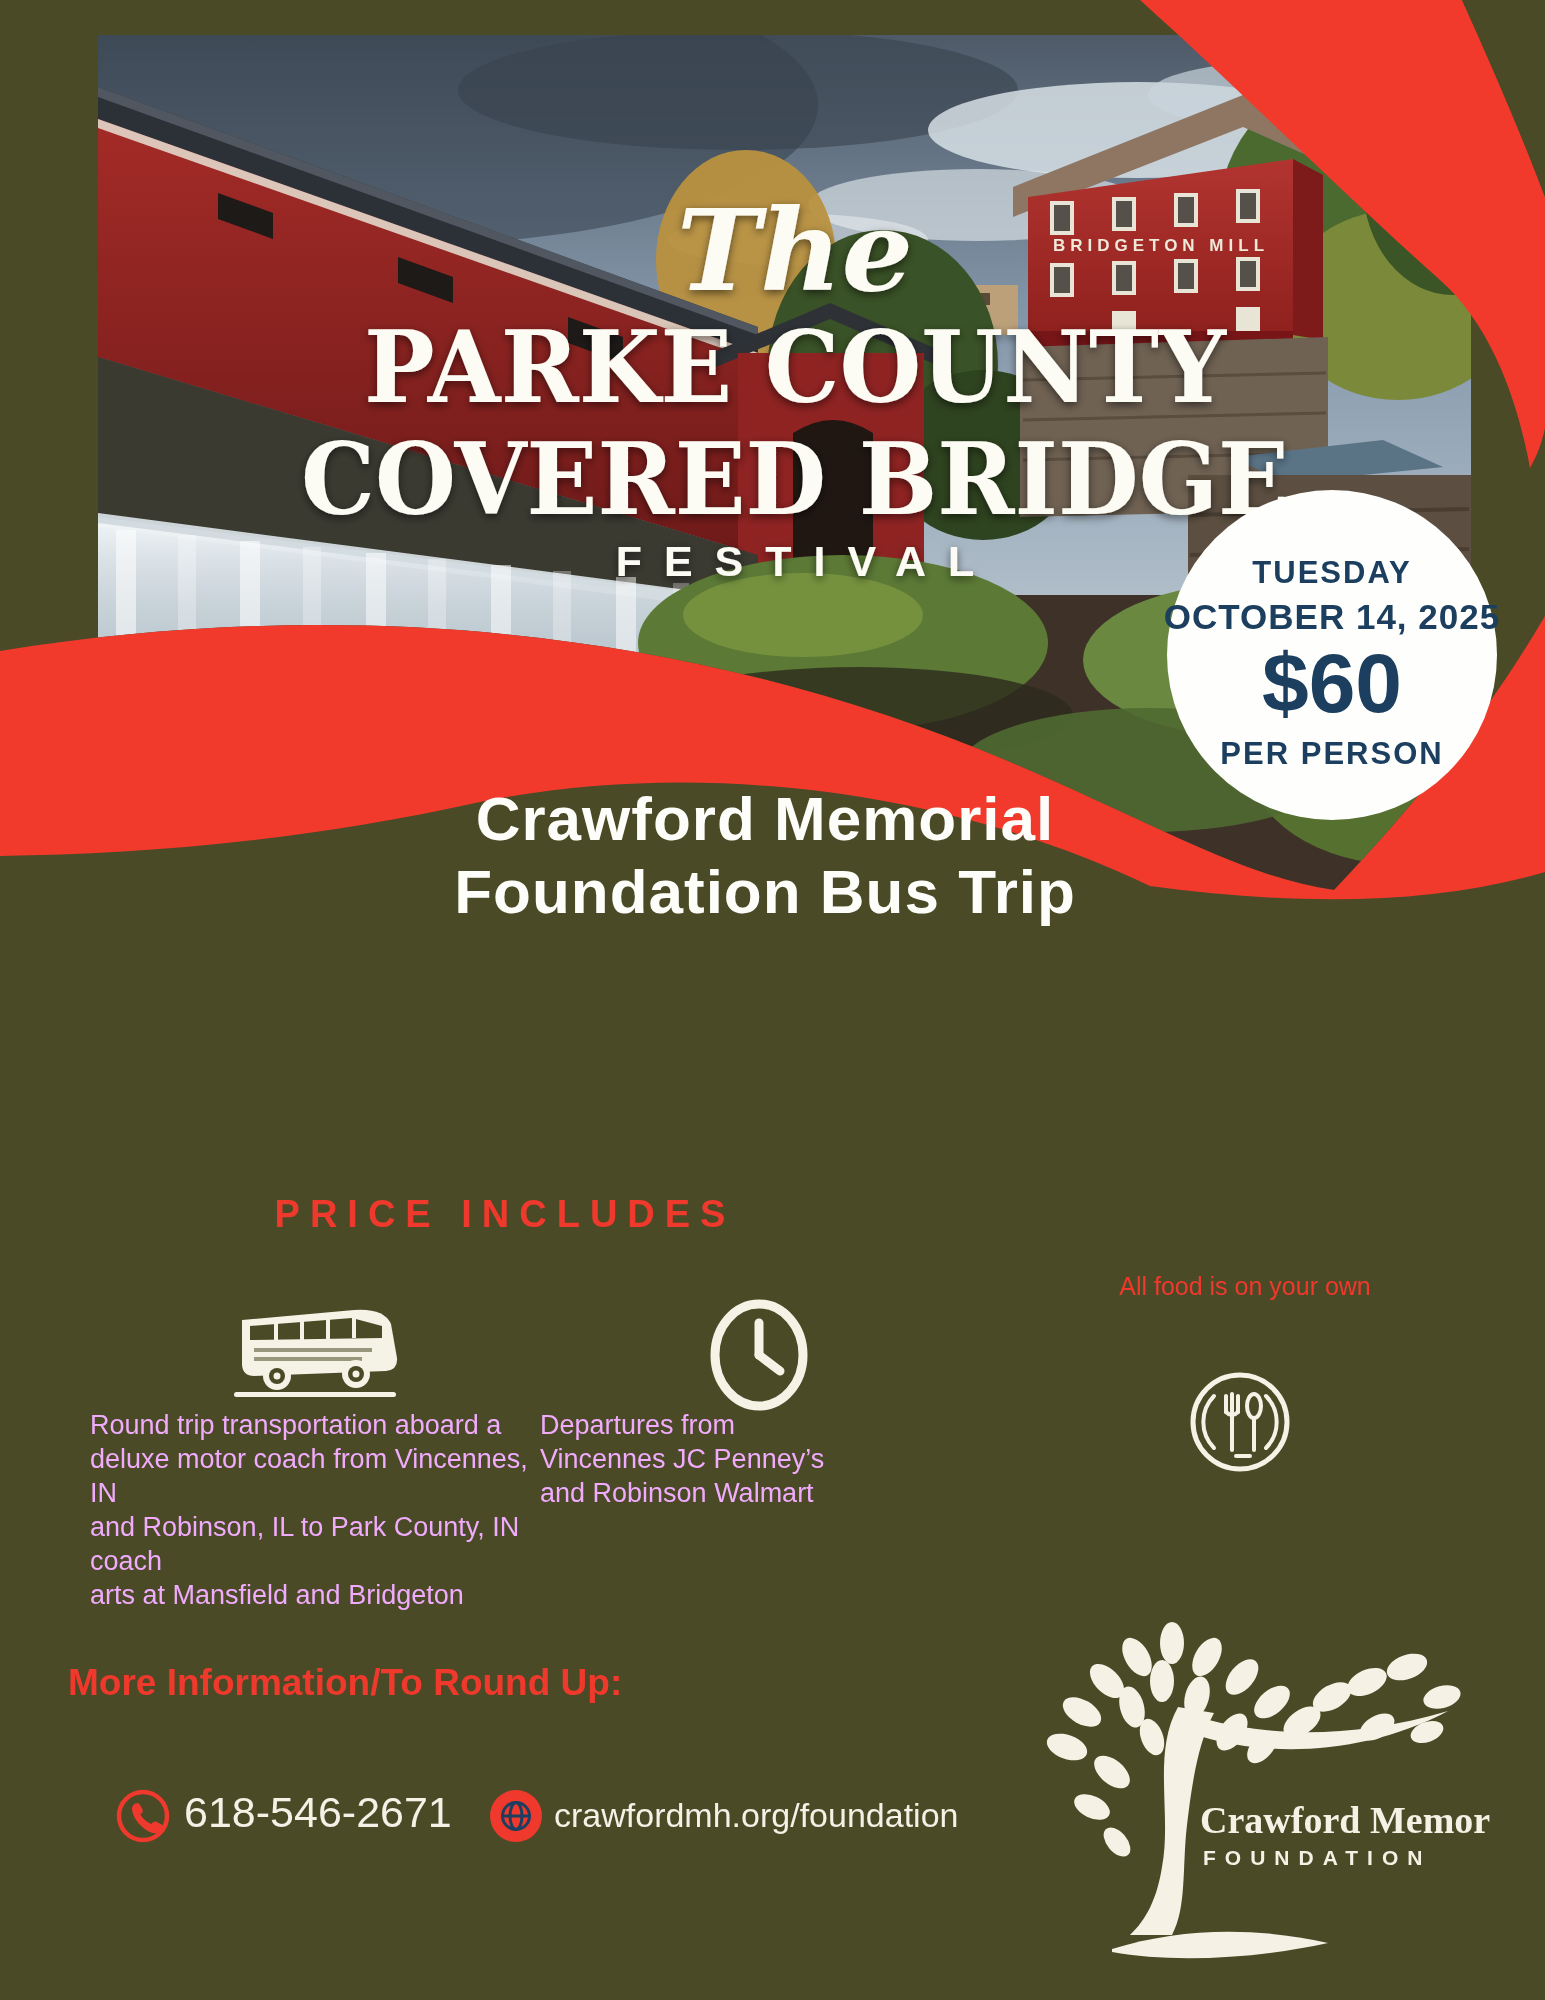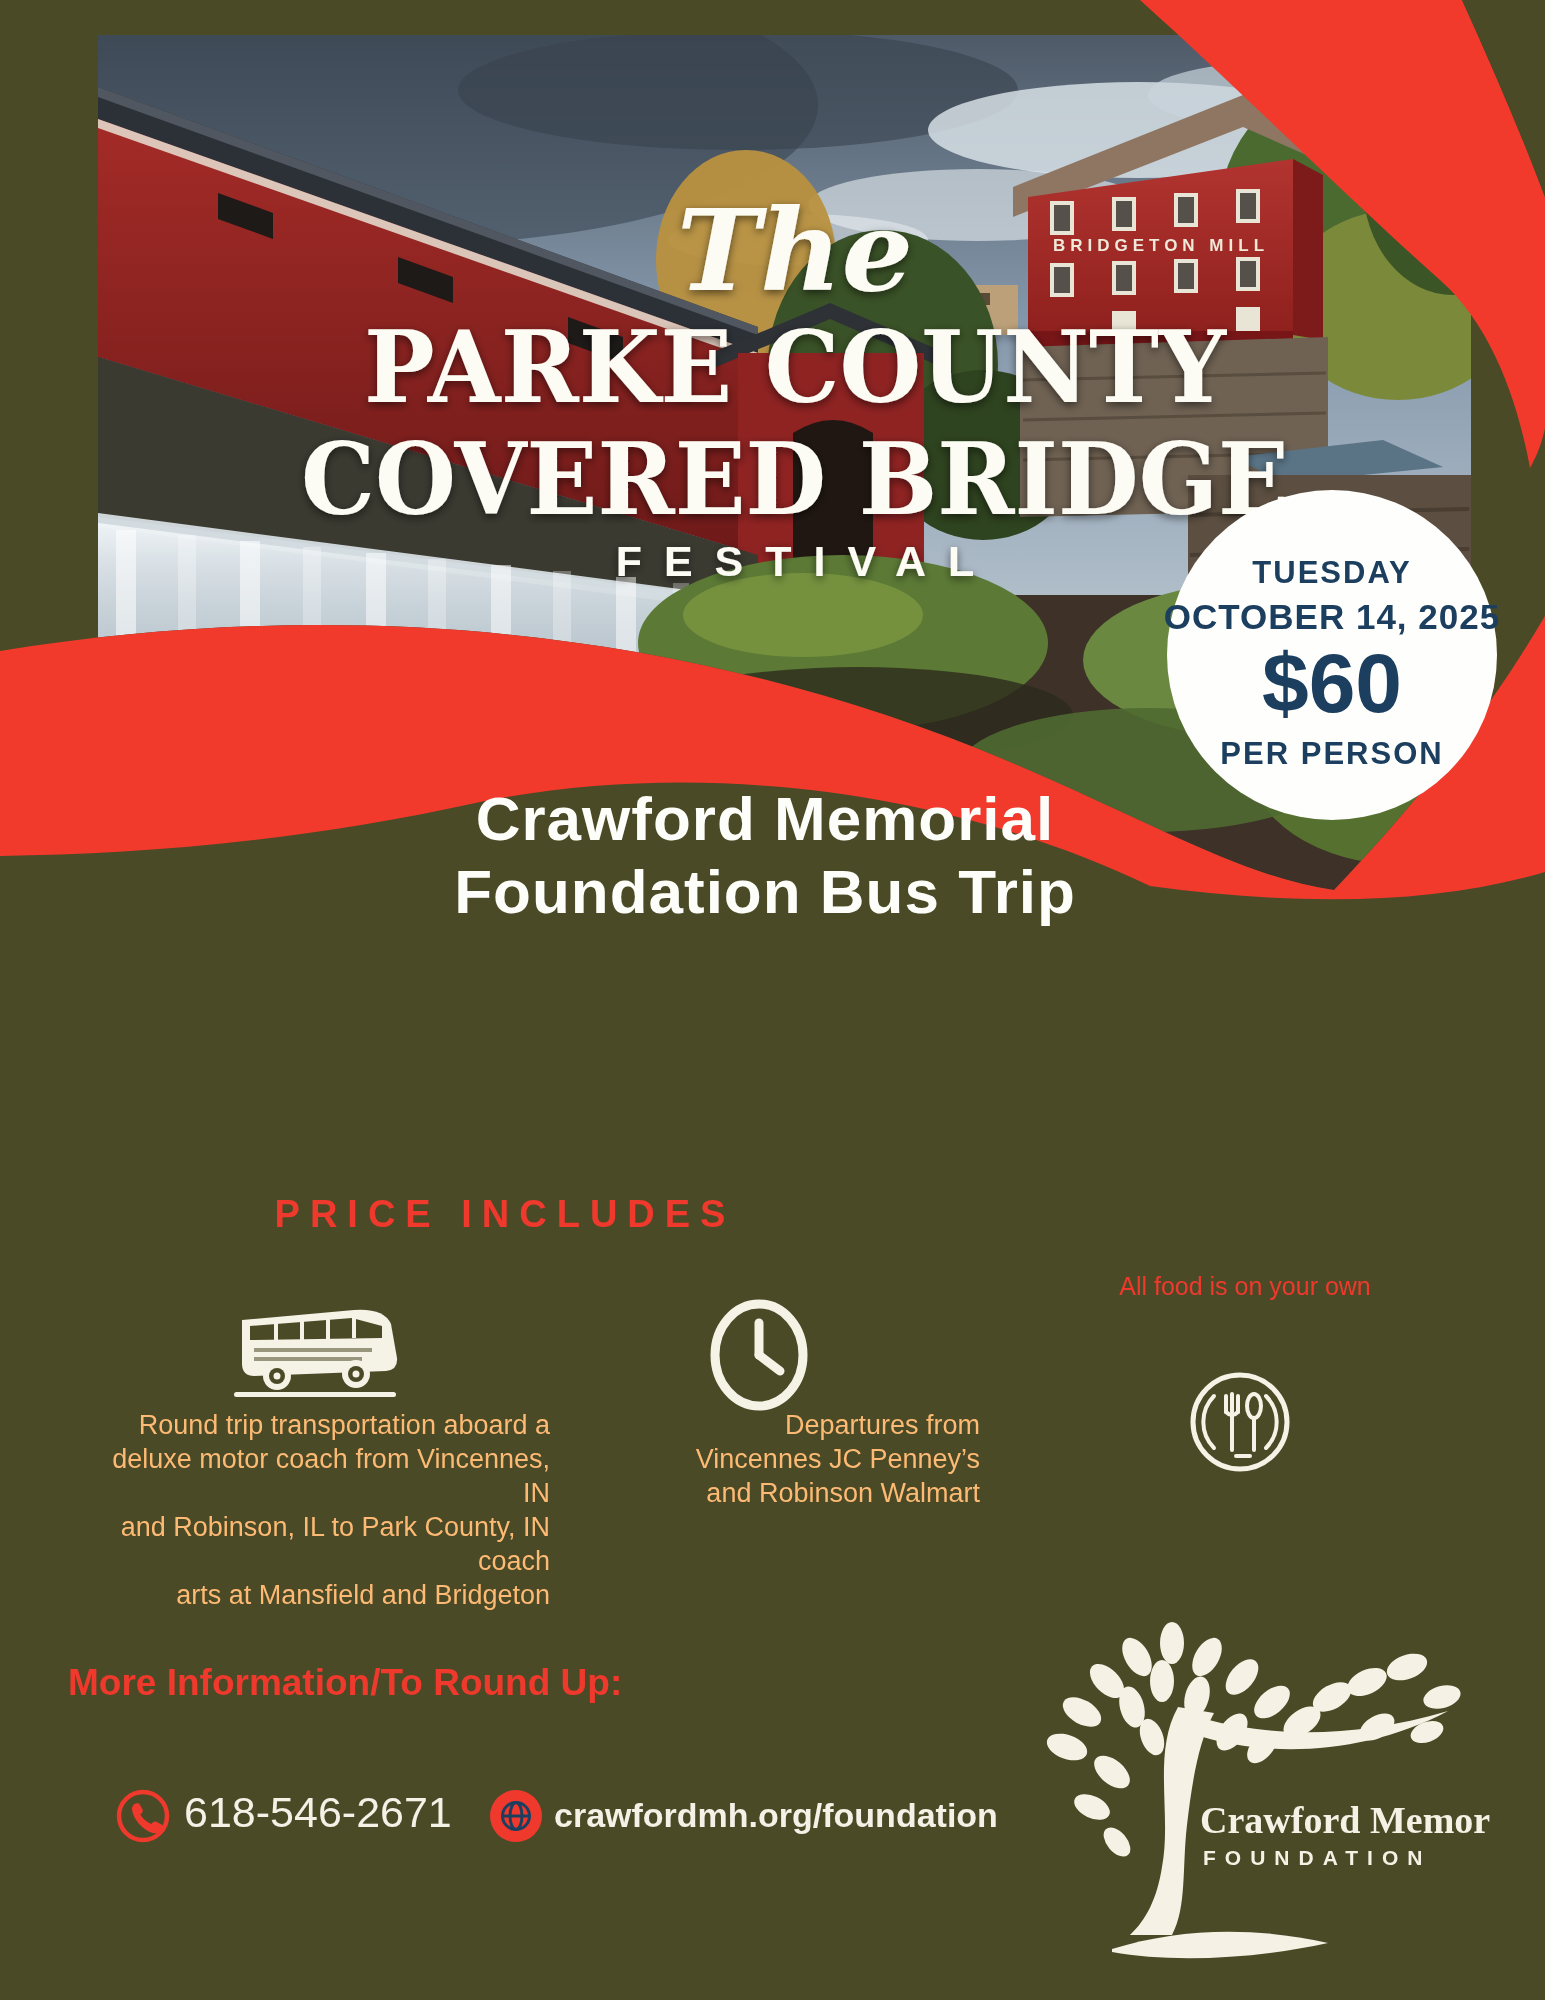--- a/index.html
+++ b/index.html
@@ -9,26 +9,26 @@
   .photo{left:98px;top:35px;width:1373px;height:1130px;}
   .overlay{left:0;top:0;width:1545px;height:2000px;pointer-events:none;}
   .heading{left:215px;top:782px;width:1100px;text-align:center;color:#fdfdf9;
            font-size:62px;font-weight:700;line-height:73px;letter-spacing:1px;}
   .para{left:70px;top:916px;width:1405px;text-align:center;color:#f1eee2;
         font-size:31px;line-height:44px;font-weight:400;}
   .price-includes{left:155px;top:1193px;width:700px;text-align:center;color:#ef392d;
         font-size:38px;font-weight:700;letter-spacing:10px;}
   .food-note{left:1020px;top:1272px;width:450px;text-align:center;color:#ef392d;
         font-size:25px;font-weight:400;}
-  .col-text{color:#fdba74;font-size:27px;line-height:34px;text-align:right;}
+  .col-text{color:#f0abfc;font-size:27px;line-height:34px;text-align:left;}
   .bus-text{left:90px;top:1408px;width:460px;}
   .dep-text{left:540px;top:1408px;width:440px;}
   .more-info{left:68px;top:1662px;color:#ef392d;font-size:37px;font-weight:700;}
   .phone-number{left:184px;top:1788px;color:#f4f1e6;font-size:43px;font-weight:400;}
-  .site-url{left:554px;top:1796px;color:#f4f1e6;font-size:34px;font-weight:700;}
+  .site-url{left:554px;top:1796px;color:#f4f1e6;font-size:34px;font-weight:400;}
   .icon-box{display:block;}
   svg text{font-family:"Liberation Sans",sans-serif;}
   .hero-serif{font-family:"DejaVu Serif","Liberation Serif",serif;font-weight:700;}
   .hero-script{font-family:"DejaVu Serif","Liberation Serif",serif;font-style:italic;font-weight:700;}
   .logo-serif{font-family:"Liberation Serif","DejaVu Serif",serif;}
 </style>
 </head>
 <body>
 
 <div class="page">

